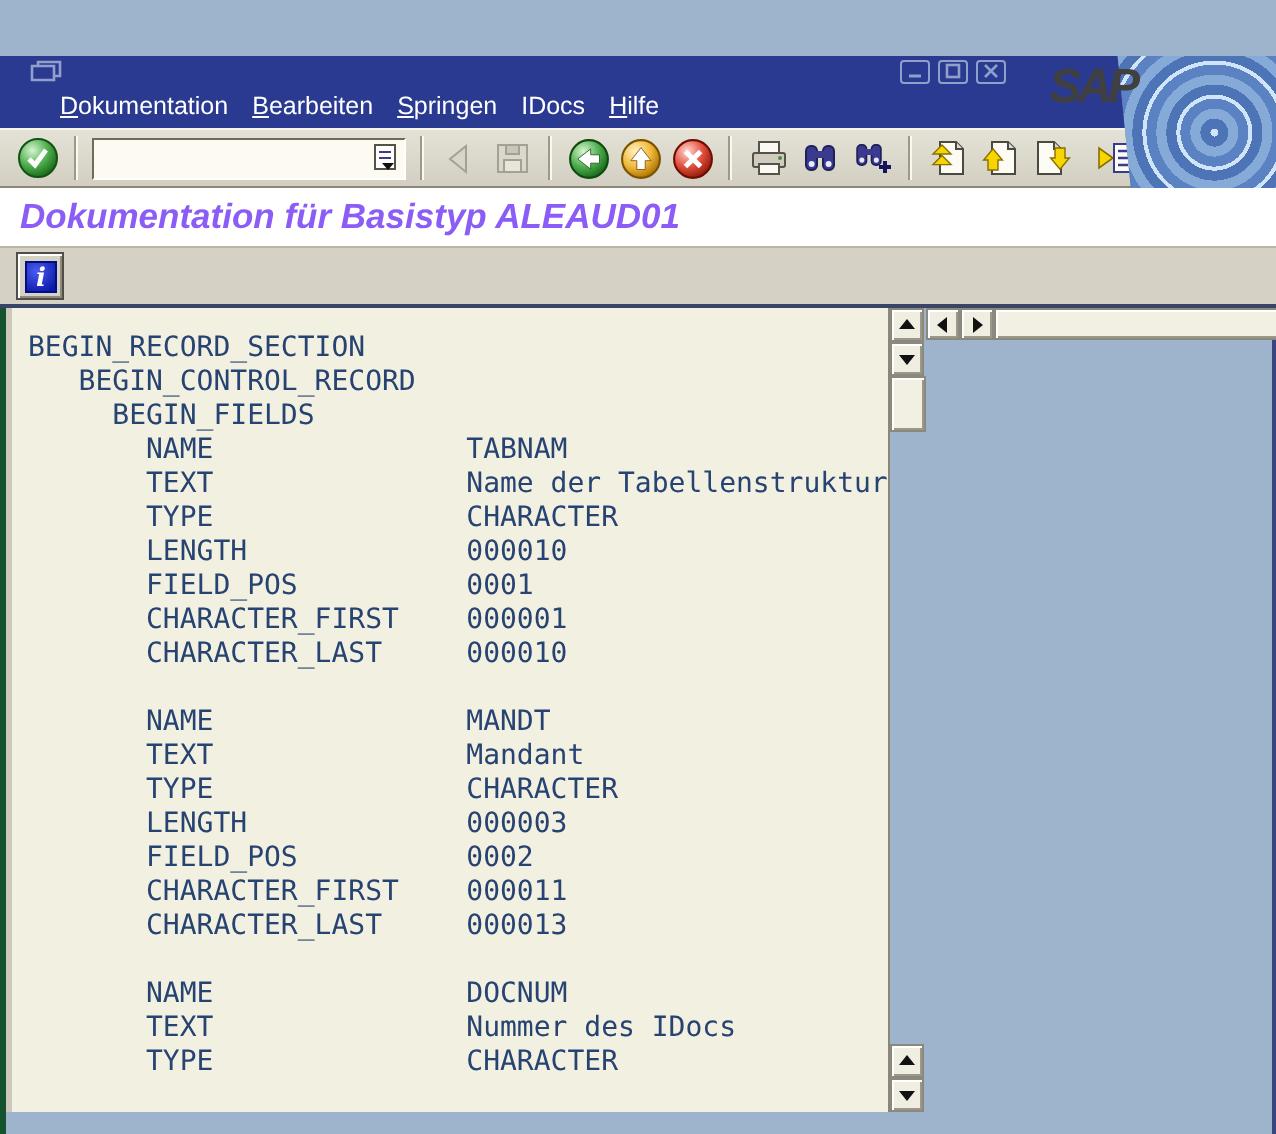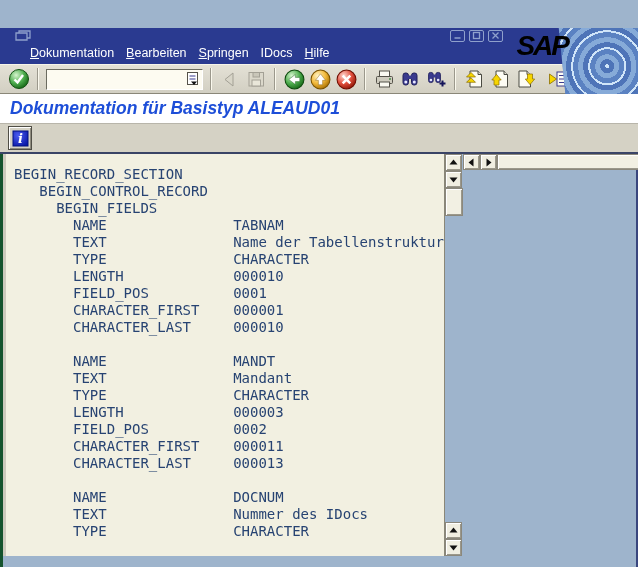--- a/index.html
+++ b/index.html
@@ -18,33 +18,33 @@
   .menu-item { color:#FFFFFF; font-size:12.5px; padding:2px 6px; cursor:default; white-space:nowrap; }
   .menu-item u { text-decoration:underline; }
 
   
   .brand { position:absolute; top:0; right:0; width:110px; height:66px; z-index:6; pointer-events:none; }
   .ripple { position:absolute; inset:0;
     background:
       repeating-radial-gradient(circle at 72% 58%, rgba(215,235,252,.95) 0 2px, rgba(78,116,184,.65) 2px 7px, rgba(148,184,224,.8) 7px 12px, rgba(96,136,198,.7) 12px 17px),
       linear-gradient(#4E74B8,#4E74B8);
     clip-path: polygon(28% 0, 100% 0, 100% 100%, 34% 100%); }
-  .saplogo { position:absolute; top:2px; right:70px; z-index:7; color:#000000; font-style:italic; font-weight:bold; font-size:28px; letter-spacing:-2px; pointer-events:none; }
+  .saplogo { position:absolute; top:2px; right:70px; z-index:7; color:#404040; font-style:italic; font-weight:bold; font-size:24px; letter-spacing:-2px; pointer-events:none; }
 
   
   .toolbar { height:30px; background:linear-gradient(#E4E1D6,#D2CFC2); border-top:1px solid #F6F4E9; border-bottom:1px solid #8A8778; display:flex; align-items:center; padding:0 2px 0 6px; }
   .tbtn { width:26px; height:26px; display:flex; align-items:center; justify-content:center; flex:0 0 auto; }
   .tsep { width:0; height:22px; border-left:1px solid #9B988C; border-right:1px solid #FBF9EE; margin:0 5px; flex:0 0 auto; }
   .cmdwrap { width:157px; height:21px; background:#FDFBF1; border-top:1px solid #6B6B60; border-left:1px solid #6B6B60; border-bottom:1px solid #FFF; border-right:1px solid #FFF; display:flex; align-items:center; margin:0 2px; flex:0 0 auto; }
   .cmdwrap input { flex:1; min-width:0; border:none; outline:none; background:transparent; font-size:12px; padding:0 2px; font-family:"Liberation Sans",sans-serif; }
   .cmdicon { flex:0 0 14px; height:17px; margin-right:2px; }
 
   
   .titlerow { height:30px; background:#FFFFFF; display:flex; align-items:center; padding-left:10px; border-bottom:1px solid #B8B5AA; }
-  .titlerow span { color:#1d4ed8; font-weight:bold; font-style:italic; font-size:17.5px; }
+  .titlerow span { color:#8b5cf6; font-weight:bold; font-style:italic; font-size:17.5px; }
 
   
   .apptoolbar { height:30px; background:#D5D2C5; display:flex; align-items:center; padding-left:8px; border-bottom:2px solid #3A4466; }
   .infobtn { width:24px; height:24px; background:#D5D2C5; border:1px solid #504E46; box-shadow:inset 1px 1px 0 #FFF, inset -1px -1px 0 #8E8B7E; display:flex; align-items:center; justify-content:center; }
 
   
   .bodywrap { height:436px; border-left:3px solid #14532d; border-right:2px solid #39467E; display:flex; }
   .contentrow { height:402px; display:flex; }
   .content { flex:1; background:#F2F0E1; border-left:3px solid #CCC9BC; overflow:hidden; }
   .content pre { margin:0; padding:12px 0 0 8px; font-family:"DejaVu Sans Mono", monospace; font-size:14px; line-height:17px; color:#274372; white-space:pre; }

